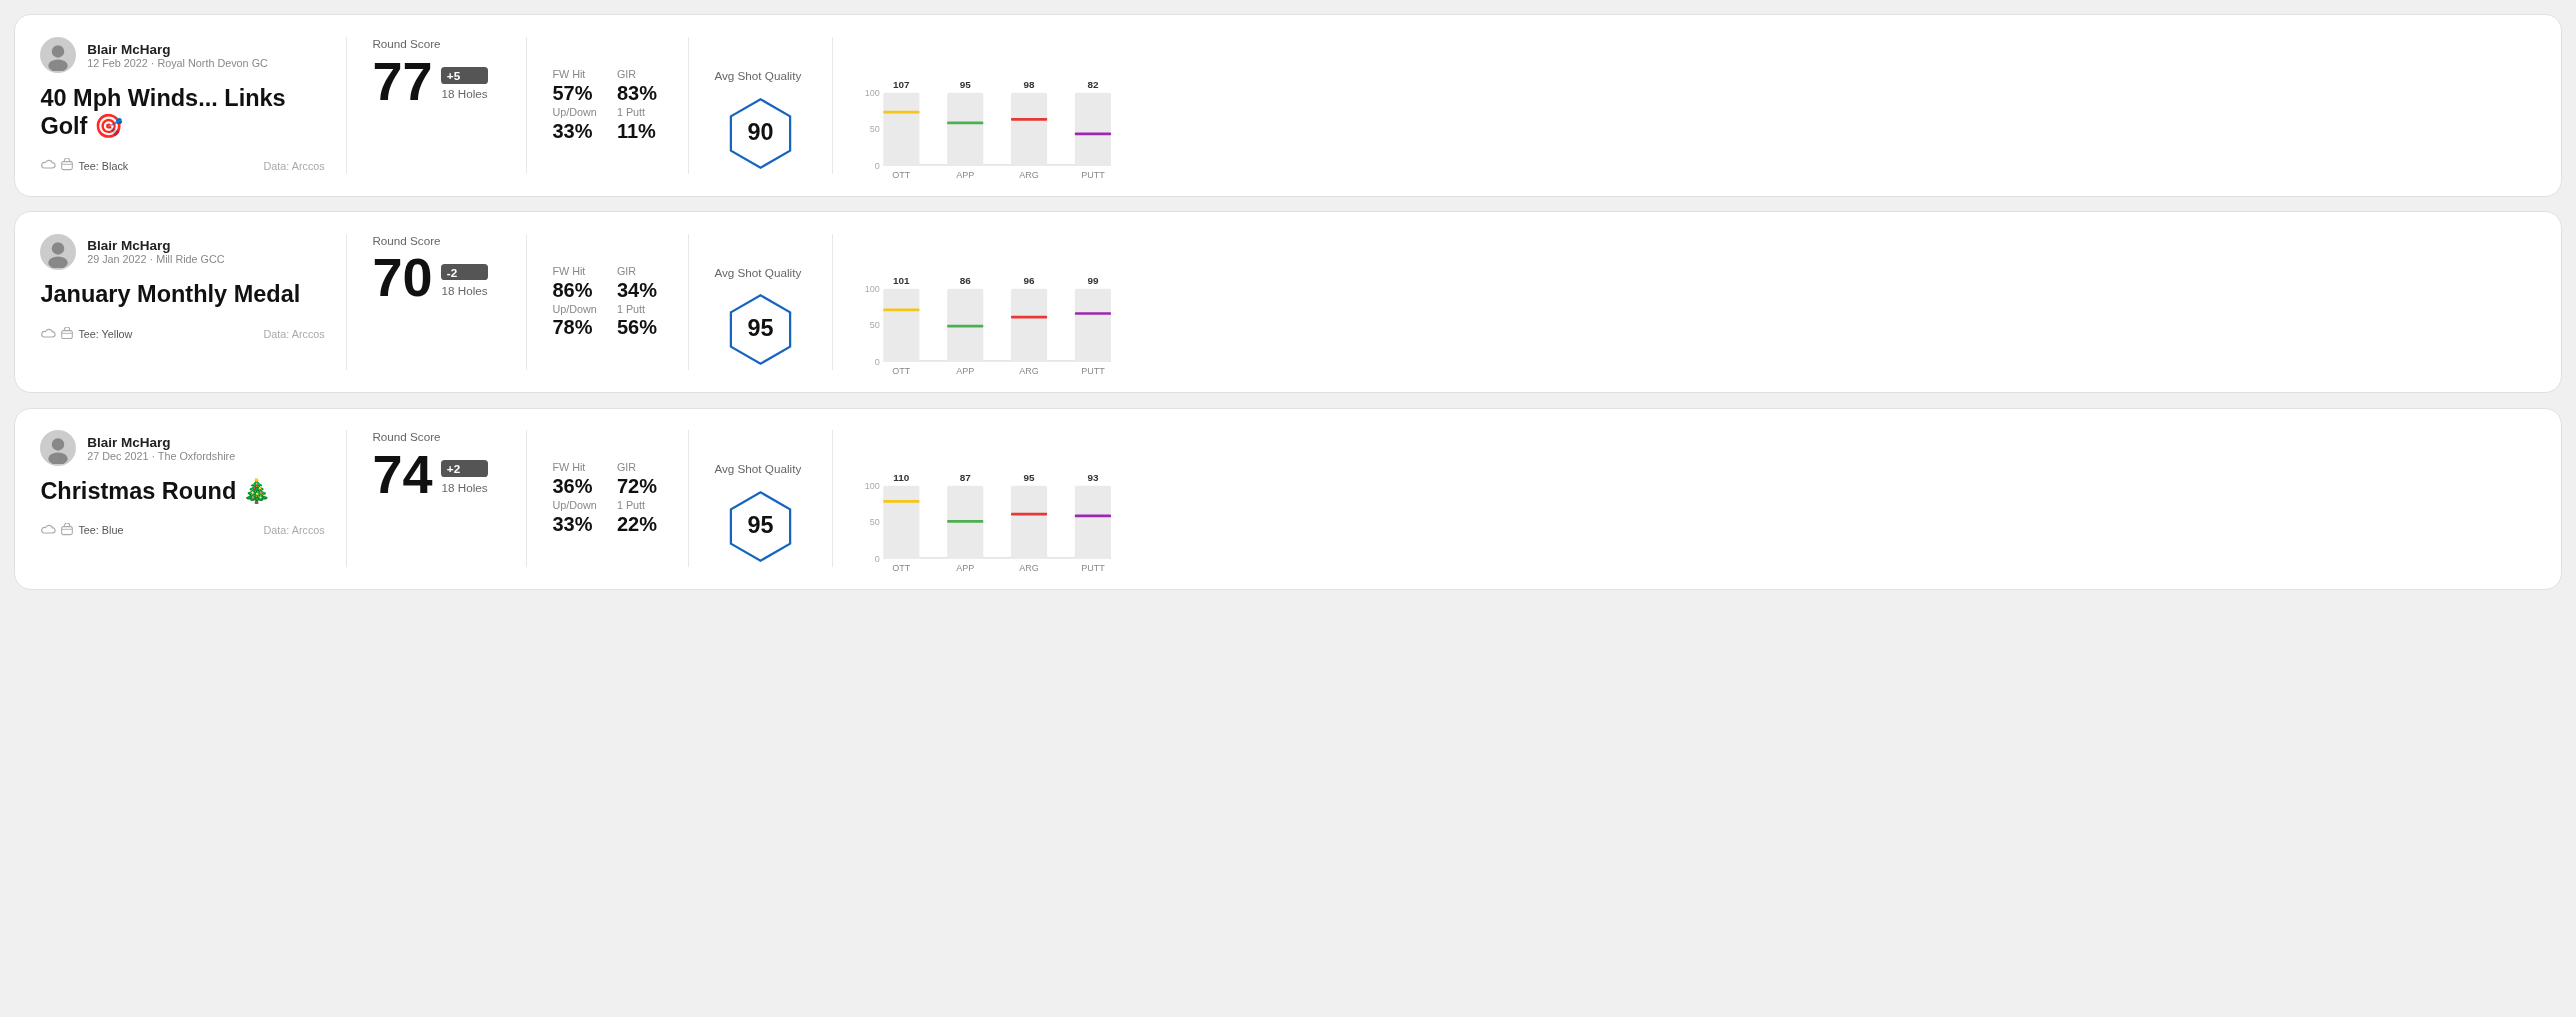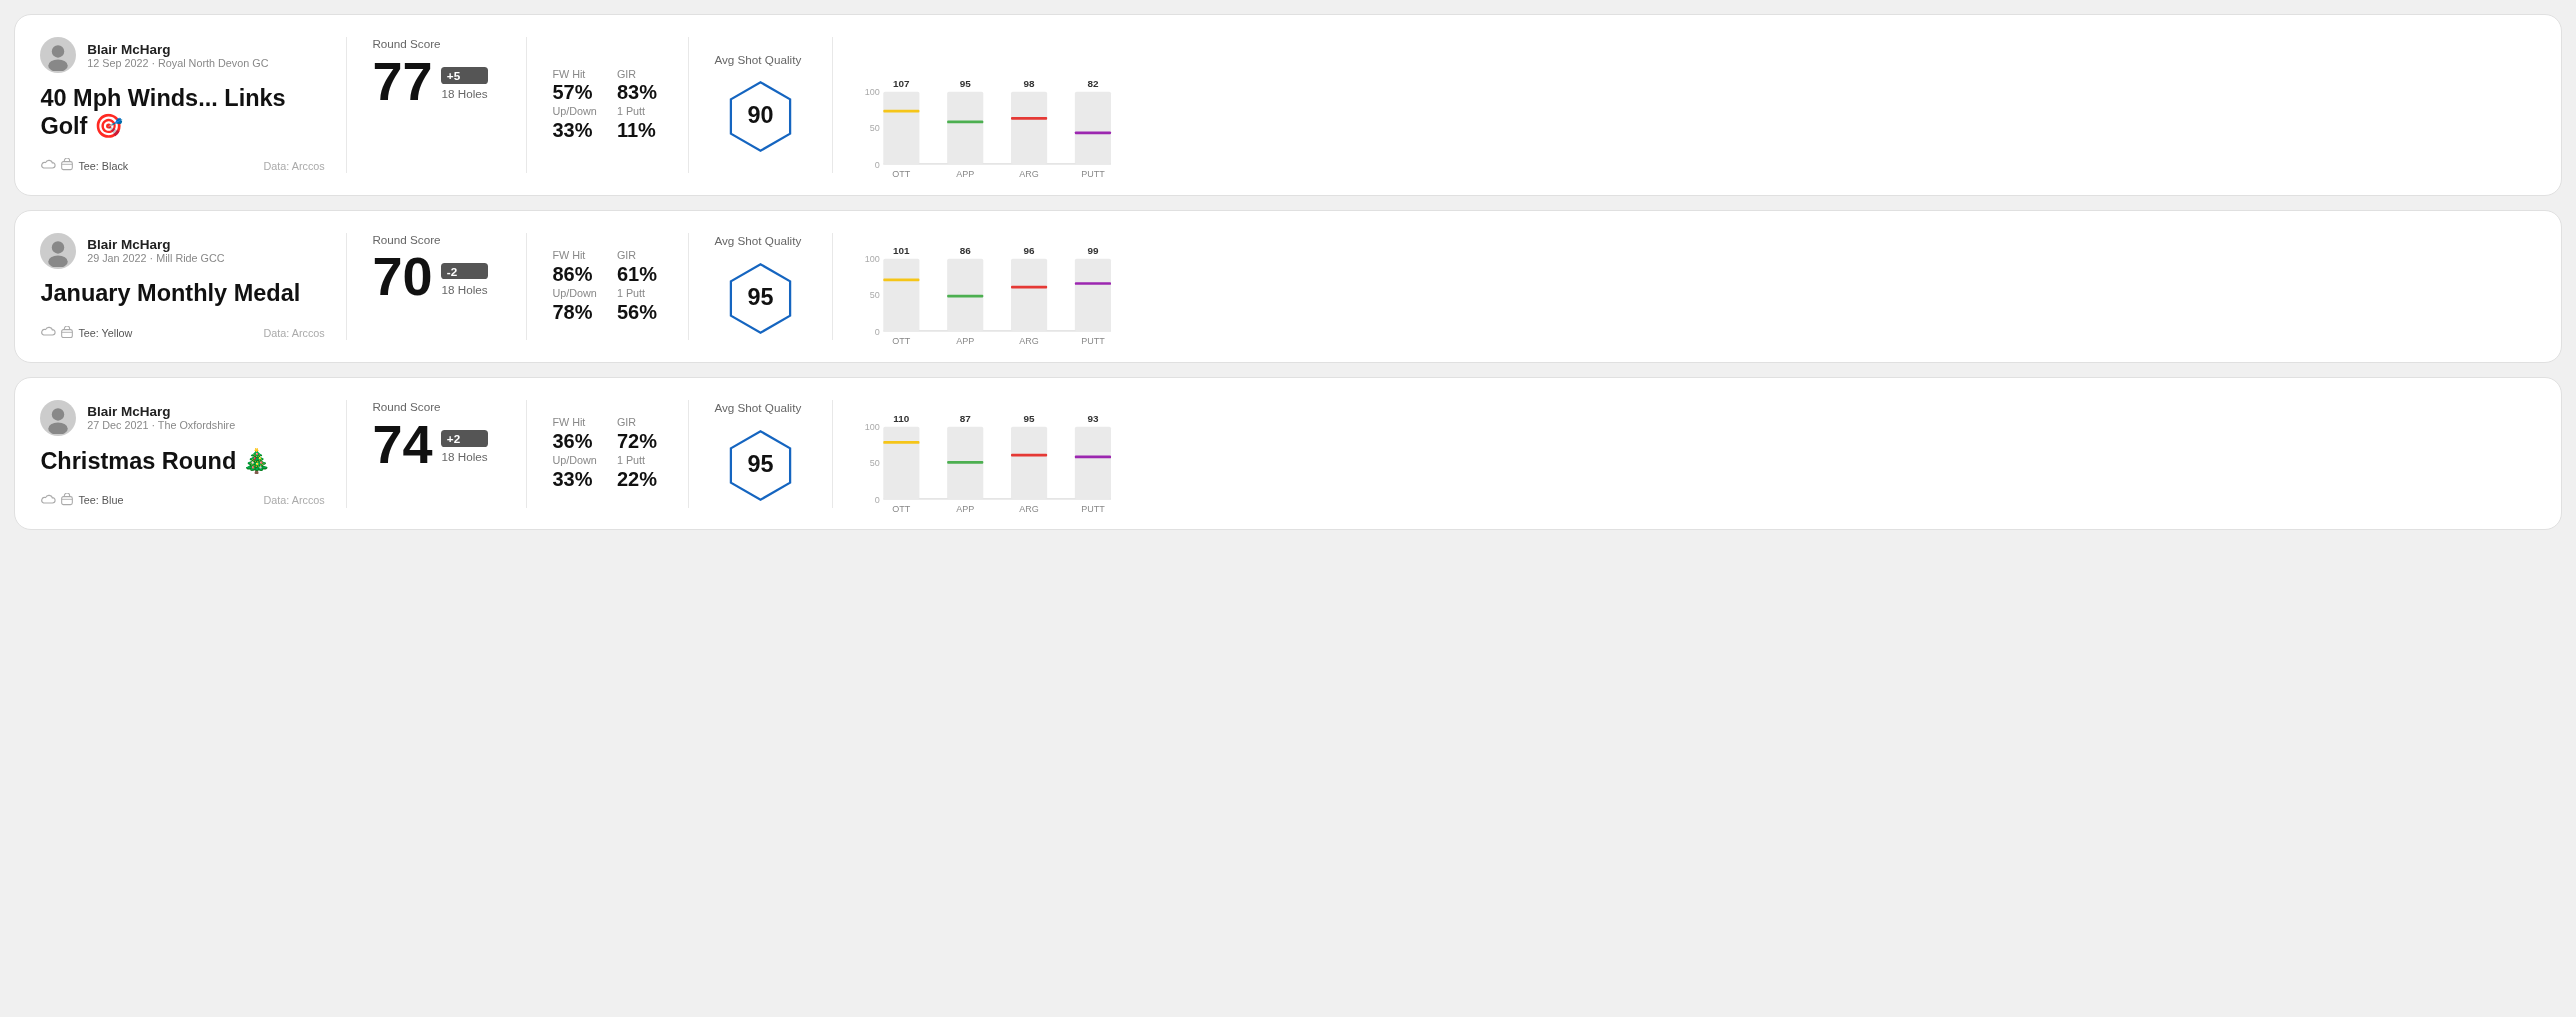--- a/index.html
+++ b/index.html
@@ -146,20 +146,21 @@
       flex-direction: column;
       align-items: center;
       justify-content: center;
       border-right: 0.9px solid #e8e8e8;
     }
     .quality-label {
       font-size: 11.7px;
       color: #666;
       margin-bottom: 10.8px;
       align-self: flex-start;
+      margin-top: 32px;
     }
     .chart-section {
       flex: 1;
       padding-left: 25px;
       display: flex;
       align-items: flex-end;
     }
     
     .hex-wrap {
       position: relative;
@@ -176,21 +177,21 @@
       <div class="user-row">
         <div class="avatar">
             <svg width="32" height="32" viewBox="0 0 36 36">
     <circle cx="18" cy="18" r="18" fill="#ccc"></circle>
     <circle cx="18" cy="14" r="7" fill="#888"></circle>
     <ellipse cx="18" cy="30" rx="11" ry="7" fill="#888"></ellipse>
   </svg>
           </div>
         <div class="user-info">
           <div class="user-name">Blair McHarg</div>
-          <div class="user-meta">12 Sep 2022 · Royal North Devon GC</div>
+          <div class="user-meta">12 Feb 2022 · Royal North Devon GC</div>
         </div>
       </div>
       <div class="round-title">40 Mph Winds... Links Golf 🎯</div>
       <div class="footer-row">
         <div class="tee-info">
           <span><svg width="16" height="10.8" viewBox="0 0 18 12">
                 <path d="M14 5a4 4 0 00-7.7-1A3 3 0 004 10h10a3 3 0 000-6z" fill="none" stroke="#aaa" stroke-width="1.2"></path>
               </svg></span>
           <span><svg width="16" height="12.6" viewBox="0 0 18 14">
                 <rect x="3" y="4" width="12" height="9" rx="2" fill="none" stroke="#aaa" stroke-width="1.2"></rect>
@@ -313,21 +314,21 @@
       </div>
     </div>
 
     <div class="stats-section">
       <div class="stat-item">
         <div class="stat-label">FW Hit</div>
         <div class="stat-value">86%</div>
       </div>
       <div class="stat-item">
         <div class="stat-label">GIR</div>
-        <div class="stat-value">61%</div>
+        <div class="stat-value">34%</div>
       </div>
       <div class="stat-item">
         <div class="stat-label">Up/Down</div>
         <div class="stat-value">78%</div>
       </div>
       <div class="stat-item">
         <div class="stat-label">1 Putt</div>
         <div class="stat-value">56%</div>
       </div>
     </div>

